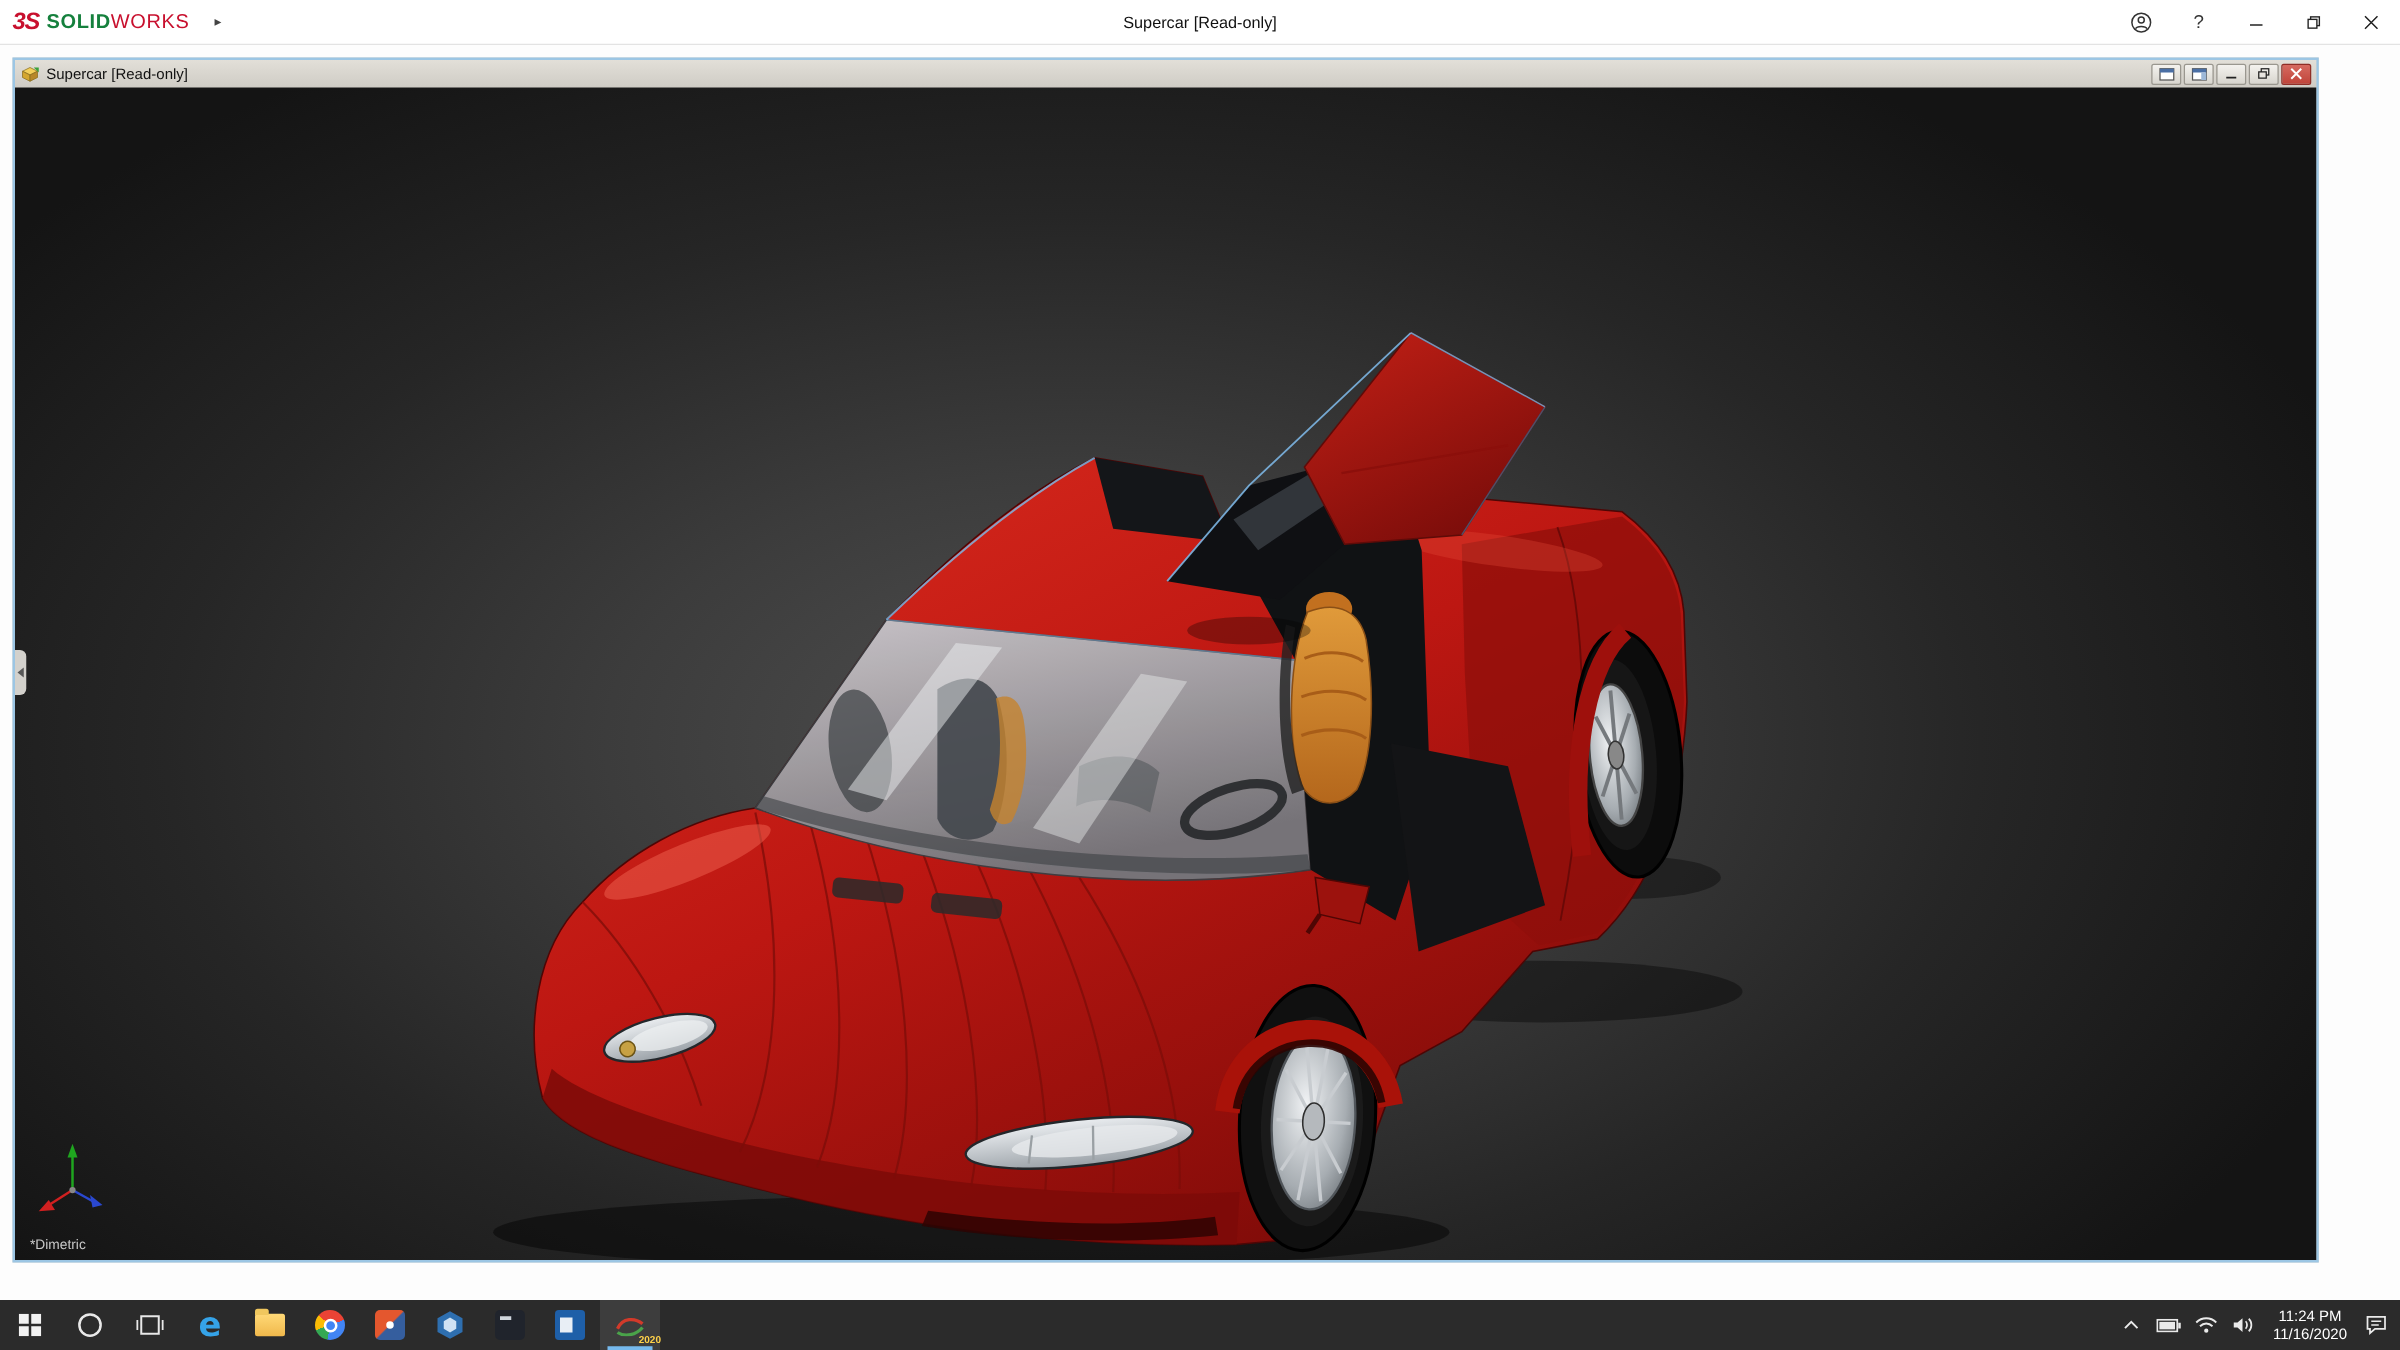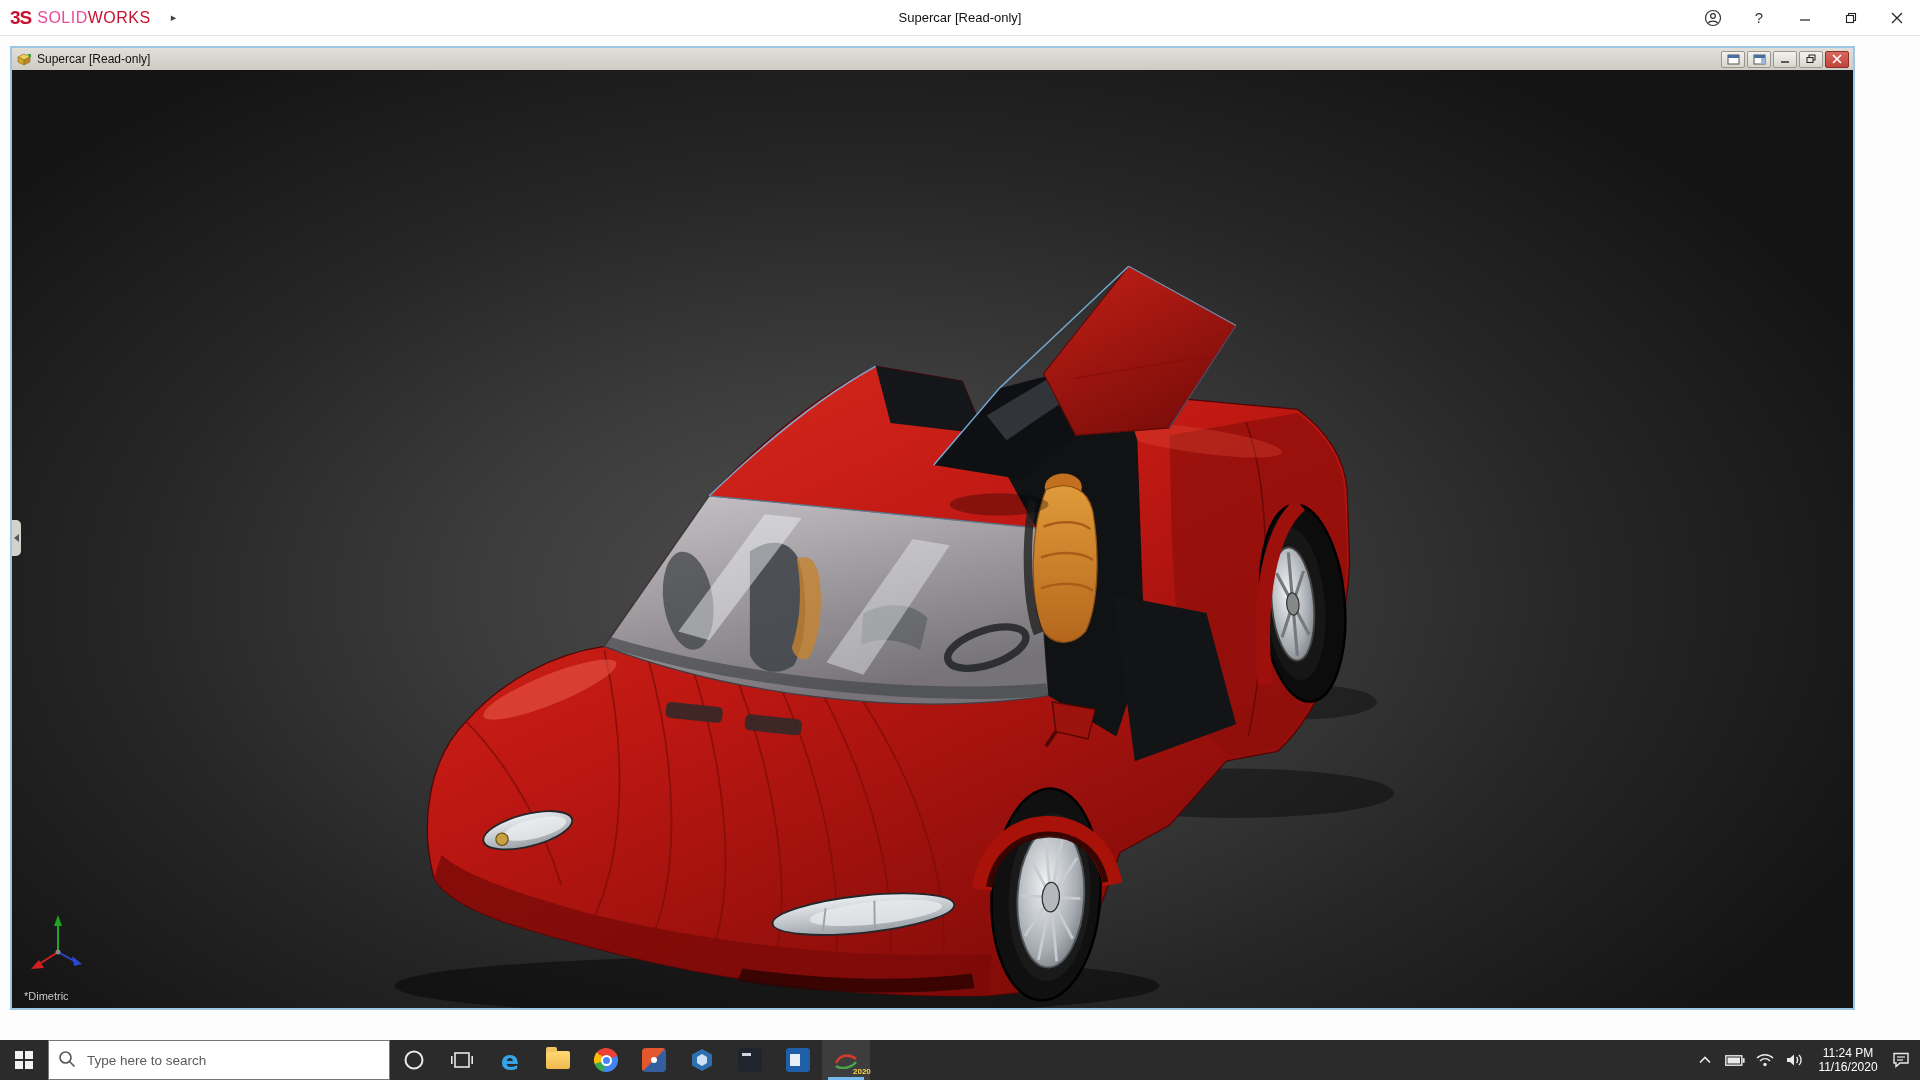--- a/index.html
+++ b/index.html
@@ -3,22 +3,22 @@
 <meta charset="utf-8">
 <style>
   * { margin:0; padding:0; box-sizing:border-box; }
   html,body { width:1920px; height:1080px; overflow:hidden; background:#fff;
     font-family:"Liberation Sans","DejaVu Sans",sans-serif; }
 
   
   .app-titlebar { position:absolute; top:0; left:0; width:1920px; height:36px;
     background:#ffffff; border-bottom:1px solid #e3e3e3; display:flex; align-items:center; z-index:50; }
   .logo-block { display:flex; align-items:center; padding-left:10px; gap:6px; }
-  .logo-mark { color:#c8102e; font-weight:bold; font-size:19px; letter-spacing:-1px; }
-  .brand-bold { color:#ec4899; font-weight:normal; font-size:16px; letter-spacing:.5px; }
+  .logo-mark { color:#c8102e; font-weight:bold; font-style:italic; font-size:19px; letter-spacing:-1px; }
+  .brand-bold { color:#15803d; font-weight:bold; font-size:16px; letter-spacing:.5px; }
   .brand-light { color:#c8102e; font-weight:normal; font-size:16px; letter-spacing:.5px;margin-top:24px; }
   .flyout-arrow { color:#444; font-size:11px; margin-left:14px; cursor:pointer; }
   .app-title { position:absolute; left:50%; transform:translateX(-50%); font-size:13px; color:#111; }
   .app-controls { margin-left:auto; display:flex; height:36px; }
   .tbtn { width:46px; height:36px; display:flex; align-items:center; justify-content:center; cursor:pointer; }
   .help-glyph { font-size:15px; color:#333; }
 
   
   .client { position:absolute; top:36px; left:0; width:1920px; height:1004px; background:#fdfdfd; }
 
@@ -355,27 +355,20 @@
 
 <footer class="taskbar">
   <div class="start-btn">
     <svg width="18" height="18" viewBox="0 0 18 18">
       <rect x="0" y="0" width="8" height="8" fill="#f2f2f2"></rect>
       <rect x="10" y="0" width="8" height="8" fill="#f2f2f2"></rect>
       <rect x="0" y="10" width="8" height="8" fill="#f2f2f2"></rect>
       <rect x="10" y="10" width="8" height="8" fill="#f2f2f2"></rect>
     </svg>
   </div>
-  <div class="search-wrap">
-    <input class="search-input" type="text" placeholder="Type here to search" style="">
-    <svg class="search-icon-box" width="18" height="18" viewBox="0 0 18 18">
-      <circle cx="7.5" cy="7.5" r="5.5" fill="none" stroke="#555" stroke-width="1.6"></circle>
-      <line x1="11.5" y1="11.5" x2="16.5" y2="16.5" stroke="#555" stroke-width="1.6"></line>
-    </svg>
-  </div>
   <div class="task-icon">
     <svg width="22" height="22" viewBox="0 0 22 22">
       <circle cx="11" cy="11" r="8.5" fill="none" stroke="#e8e8e8" stroke-width="2"></circle>
     </svg>
   </div>
   <div class="task-icon">
     <svg width="22" height="20" viewBox="0 0 22 20">
       <rect x="4" y="3" width="14" height="14" fill="none" stroke="#e8e8e8" stroke-width="1.6"></rect>
       <line x1="0.8" y1="6" x2="0.8" y2="14" stroke="#e8e8e8" stroke-width="1.6"></line>
       <line x1="21.2" y1="6" x2="21.2" y2="14" stroke="#e8e8e8" stroke-width="1.6"></line>

